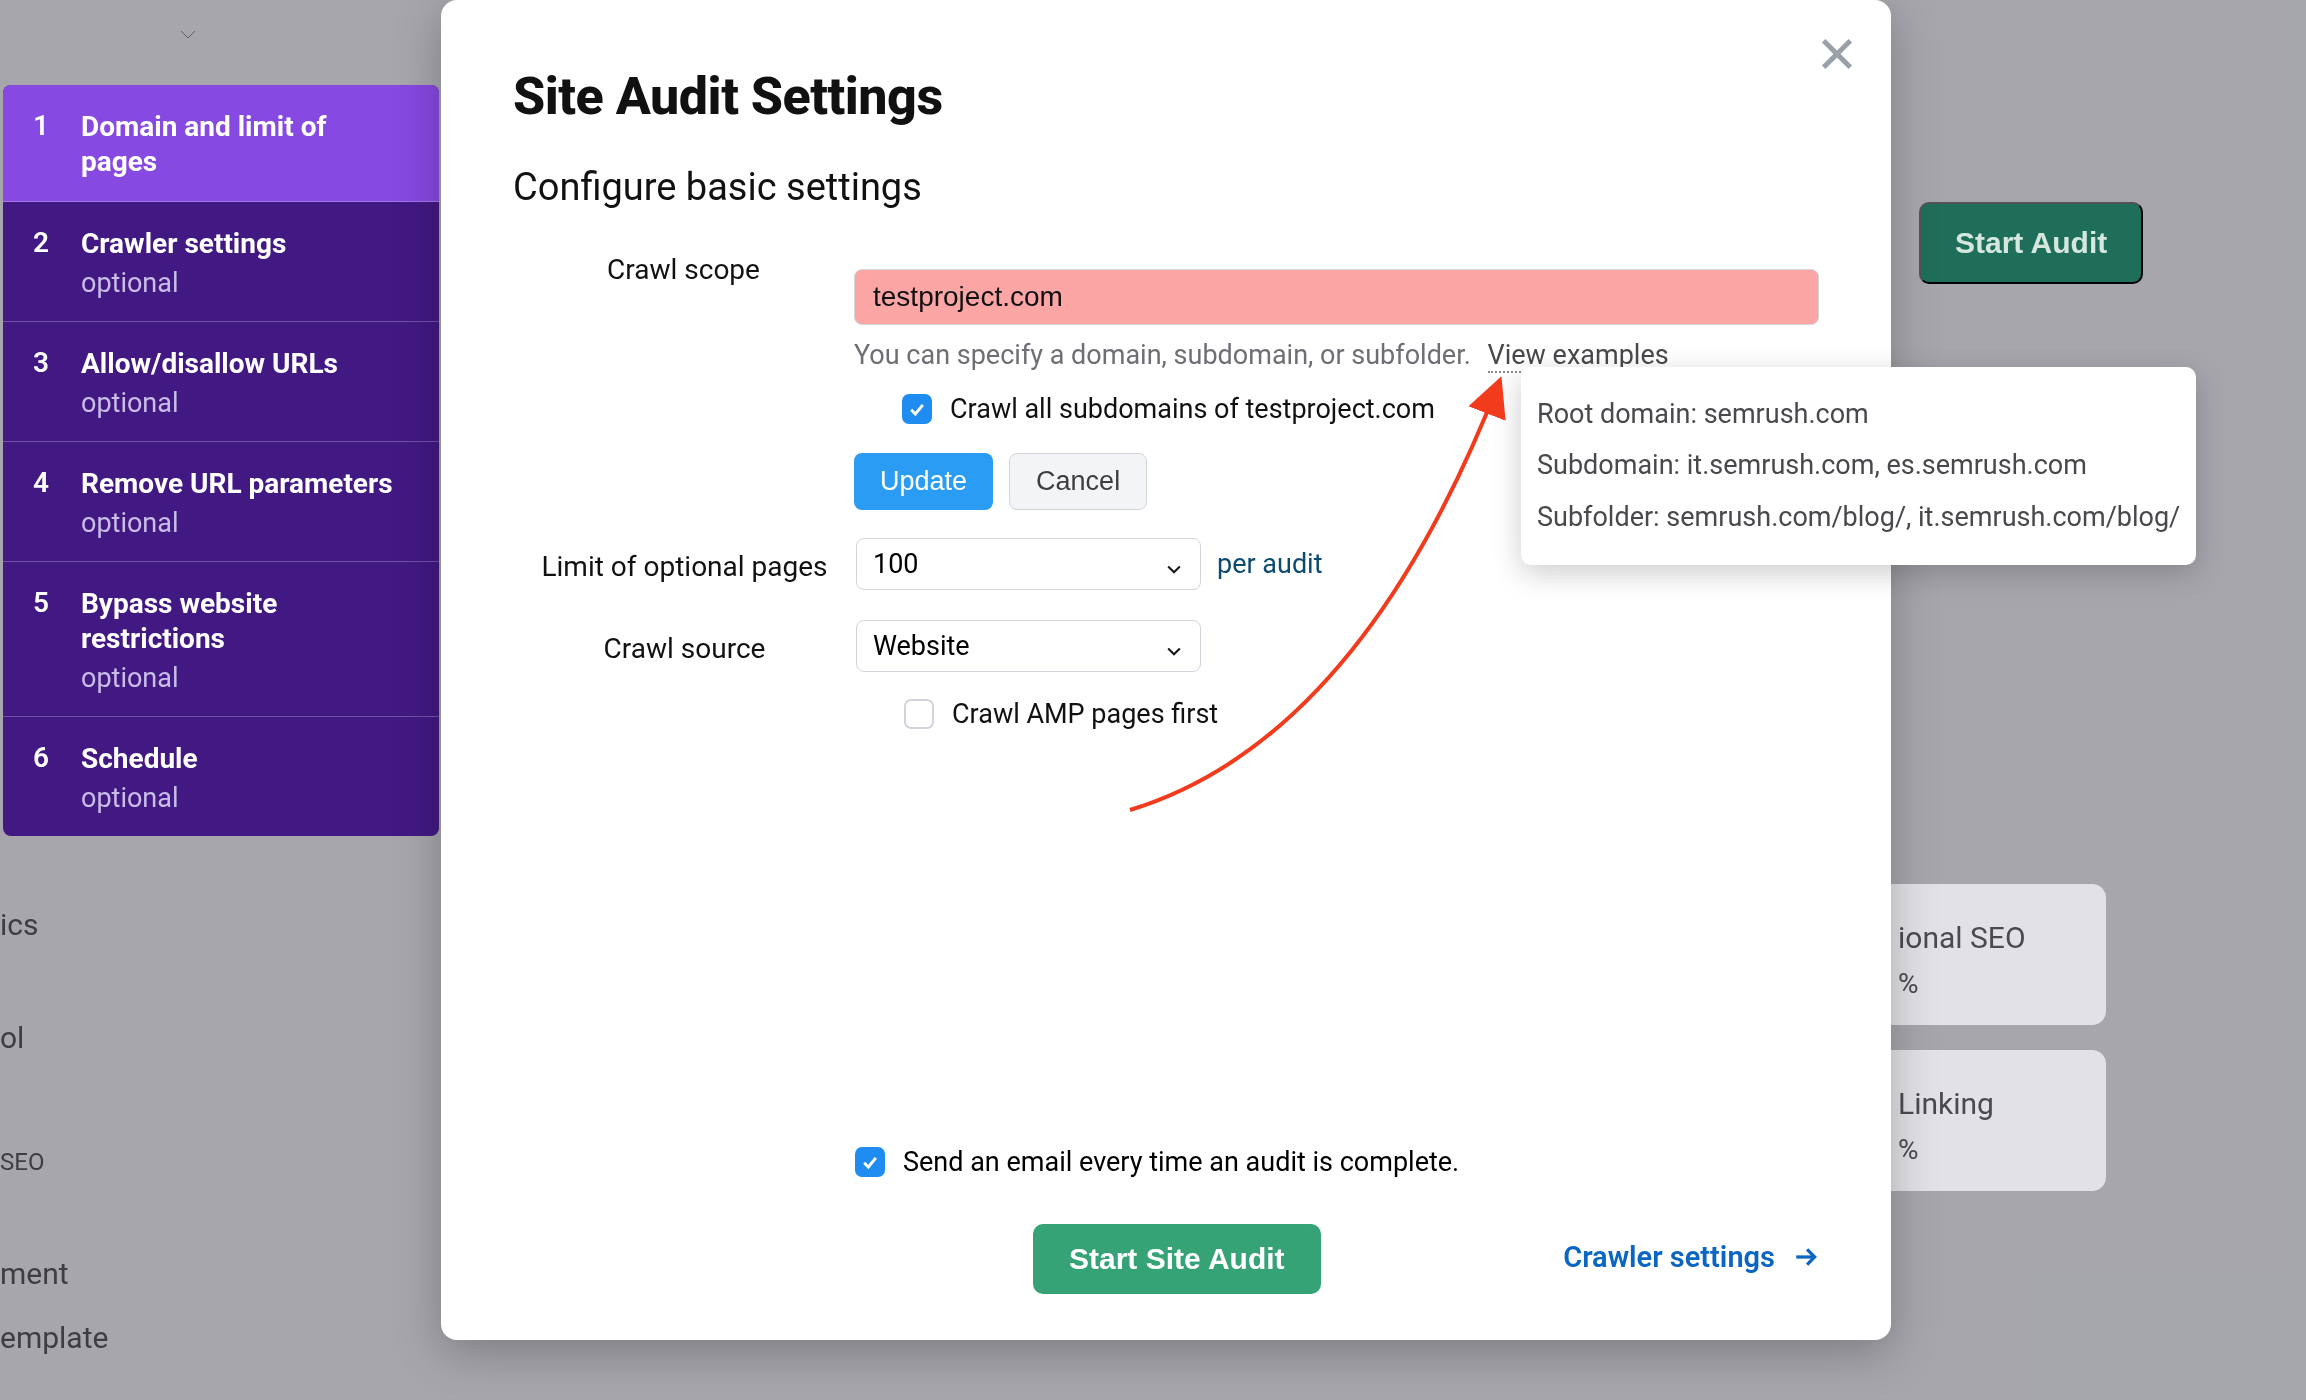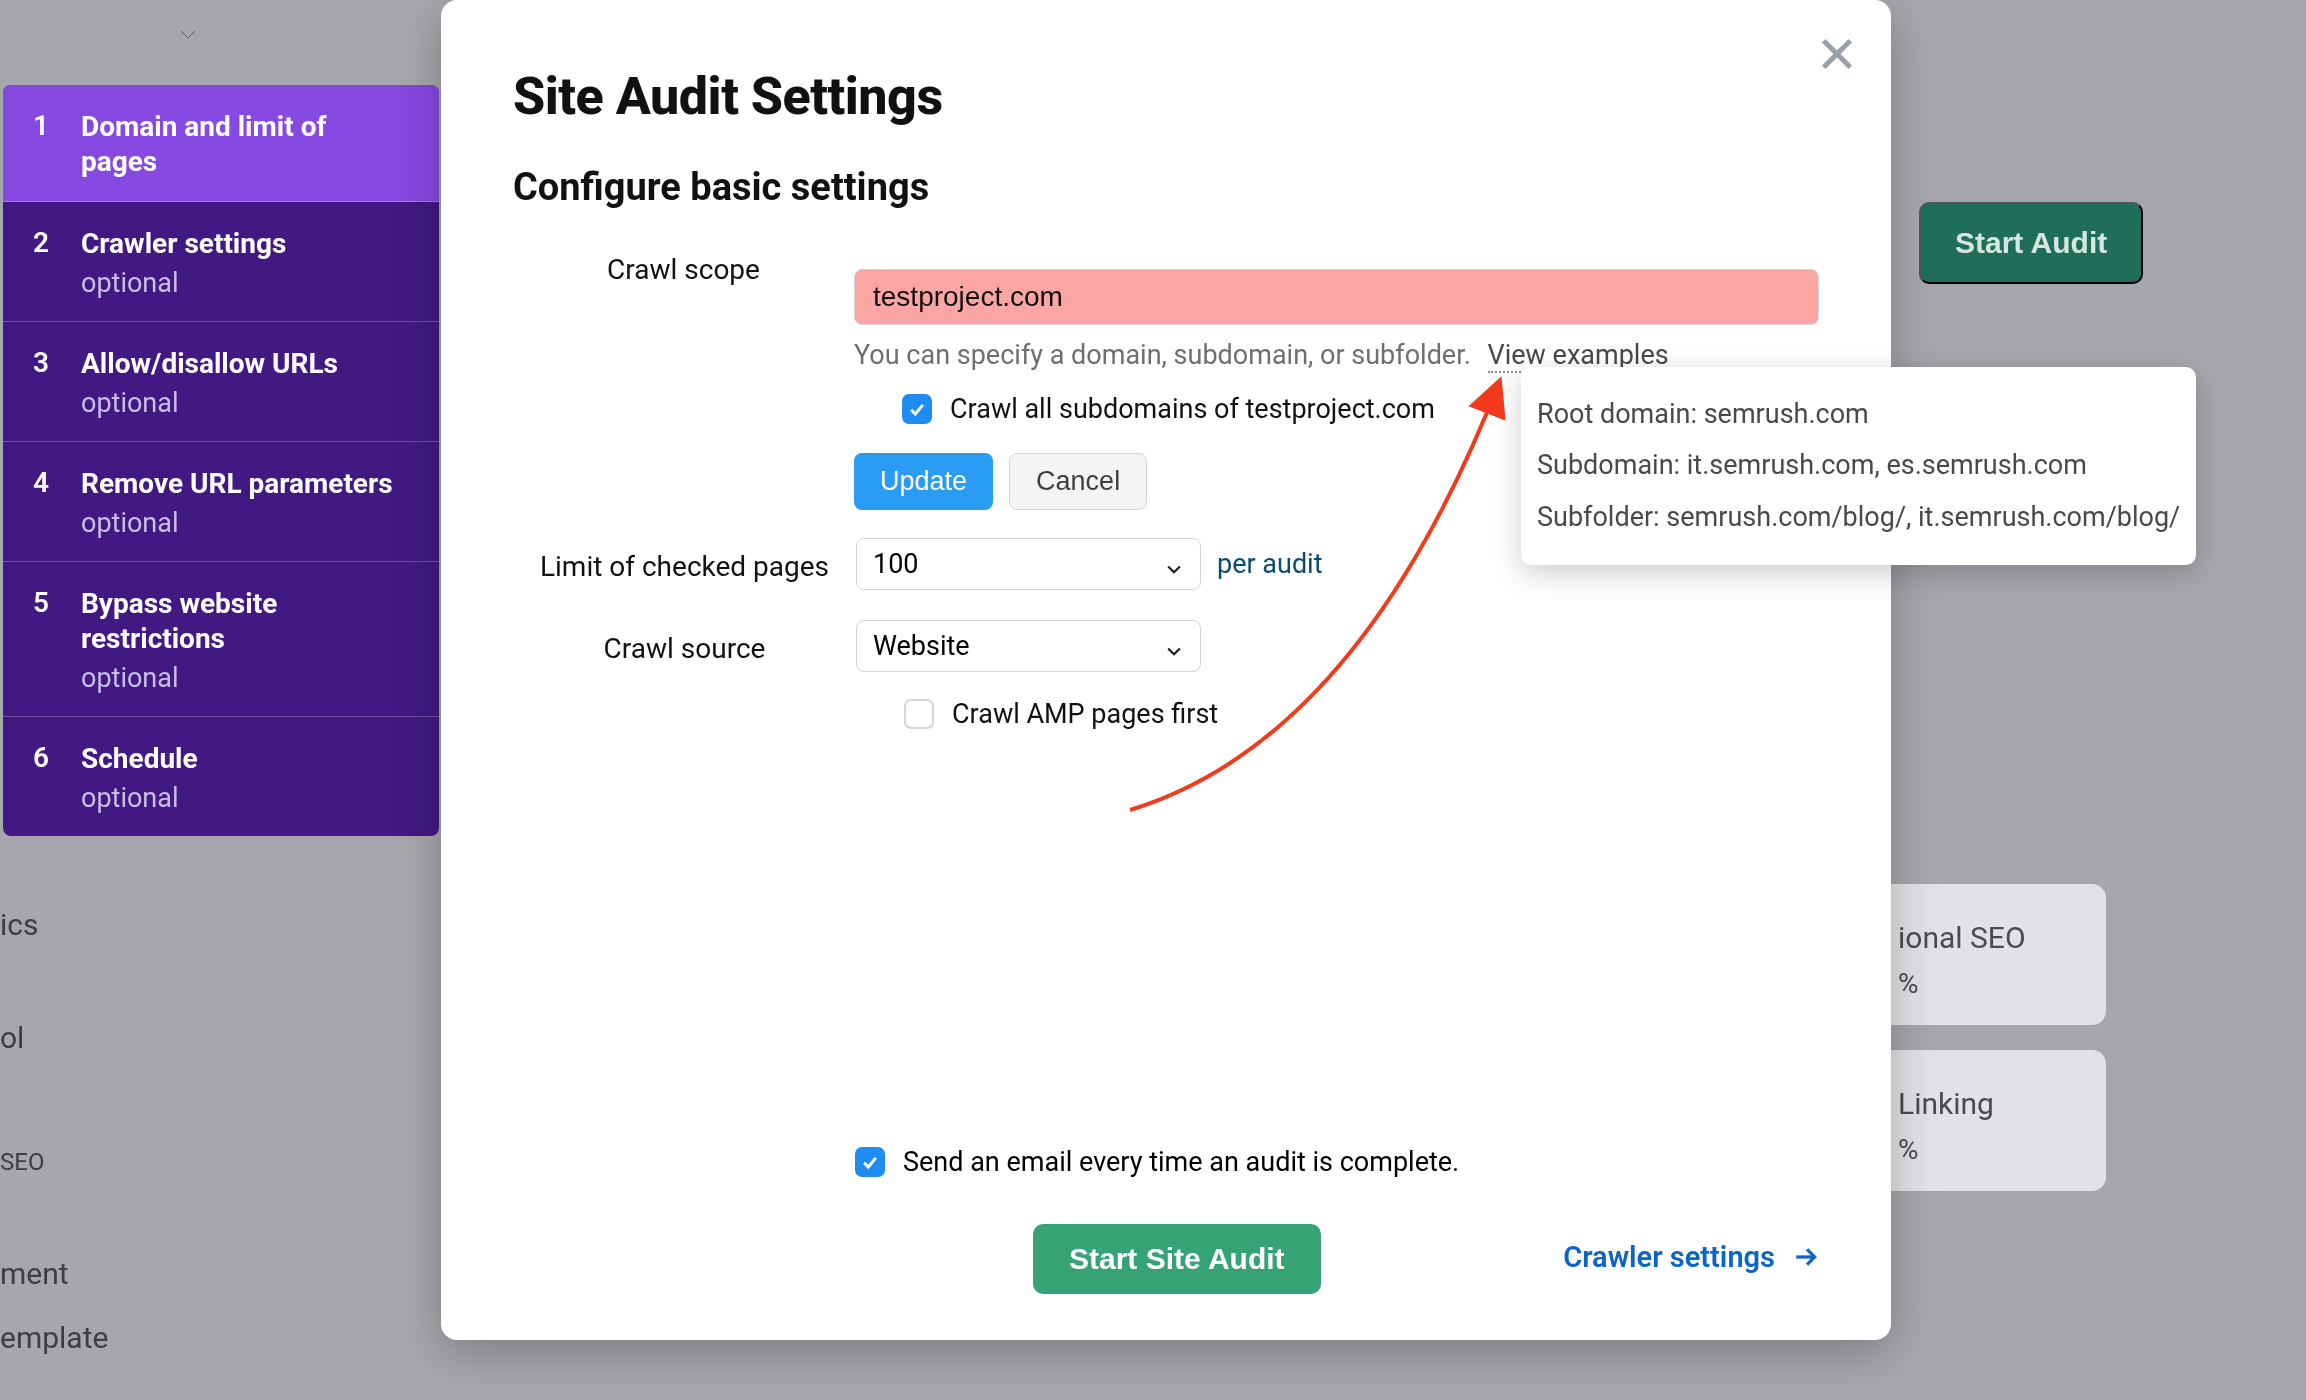--- a/index.html
+++ b/index.html
@@ -111,21 +111,21 @@
   .modal h1 {
     margin: 0 0 38px;
     font-size: 52px;
     font-weight: 800;
     color: #111;
     letter-spacing: -0.5px;
   }
   .modal h2 {
     margin: 0 0 32px;
     font-size: 38px;
-    font-weight: 700;
+    font-weight: 400;
     color: #111;
   }
   .close-btn {
     position: absolute;
     top: 34px; right: 34px;
     width: 40px; height: 40px;
     cursor: pointer;
   }
   .close-btn svg { stroke: #9aa0a8; stroke-width: 3; }
   .row {
@@ -379,21 +379,21 @@
         <span>Crawl all subdomains of testproject.com</span>
       </div>
       <div class="btn-row">
         <button class="btn btn-primary-blue">Update</button>
         <button class="btn btn-secondary">Cancel</button>
       </div>
     </div>
   </div>
 
   <div class="row" style="margin-top:28px;">
-    <div class="label-col">Limit of checked pages</div>
+    <div class="label-col">Limit of optional pages</div>
     <div class="field-col" style="display:flex; align-items:center;">
       <div class="select">
         <span>100</span>
         <span class="chev">
           <svg viewBox="0 0 24 24" fill="none">
               <polyline points="5 9 12 16 19 9"></polyline>
             </svg>
         </span>
       </div>
       <span class="after-select">per audit</span>

